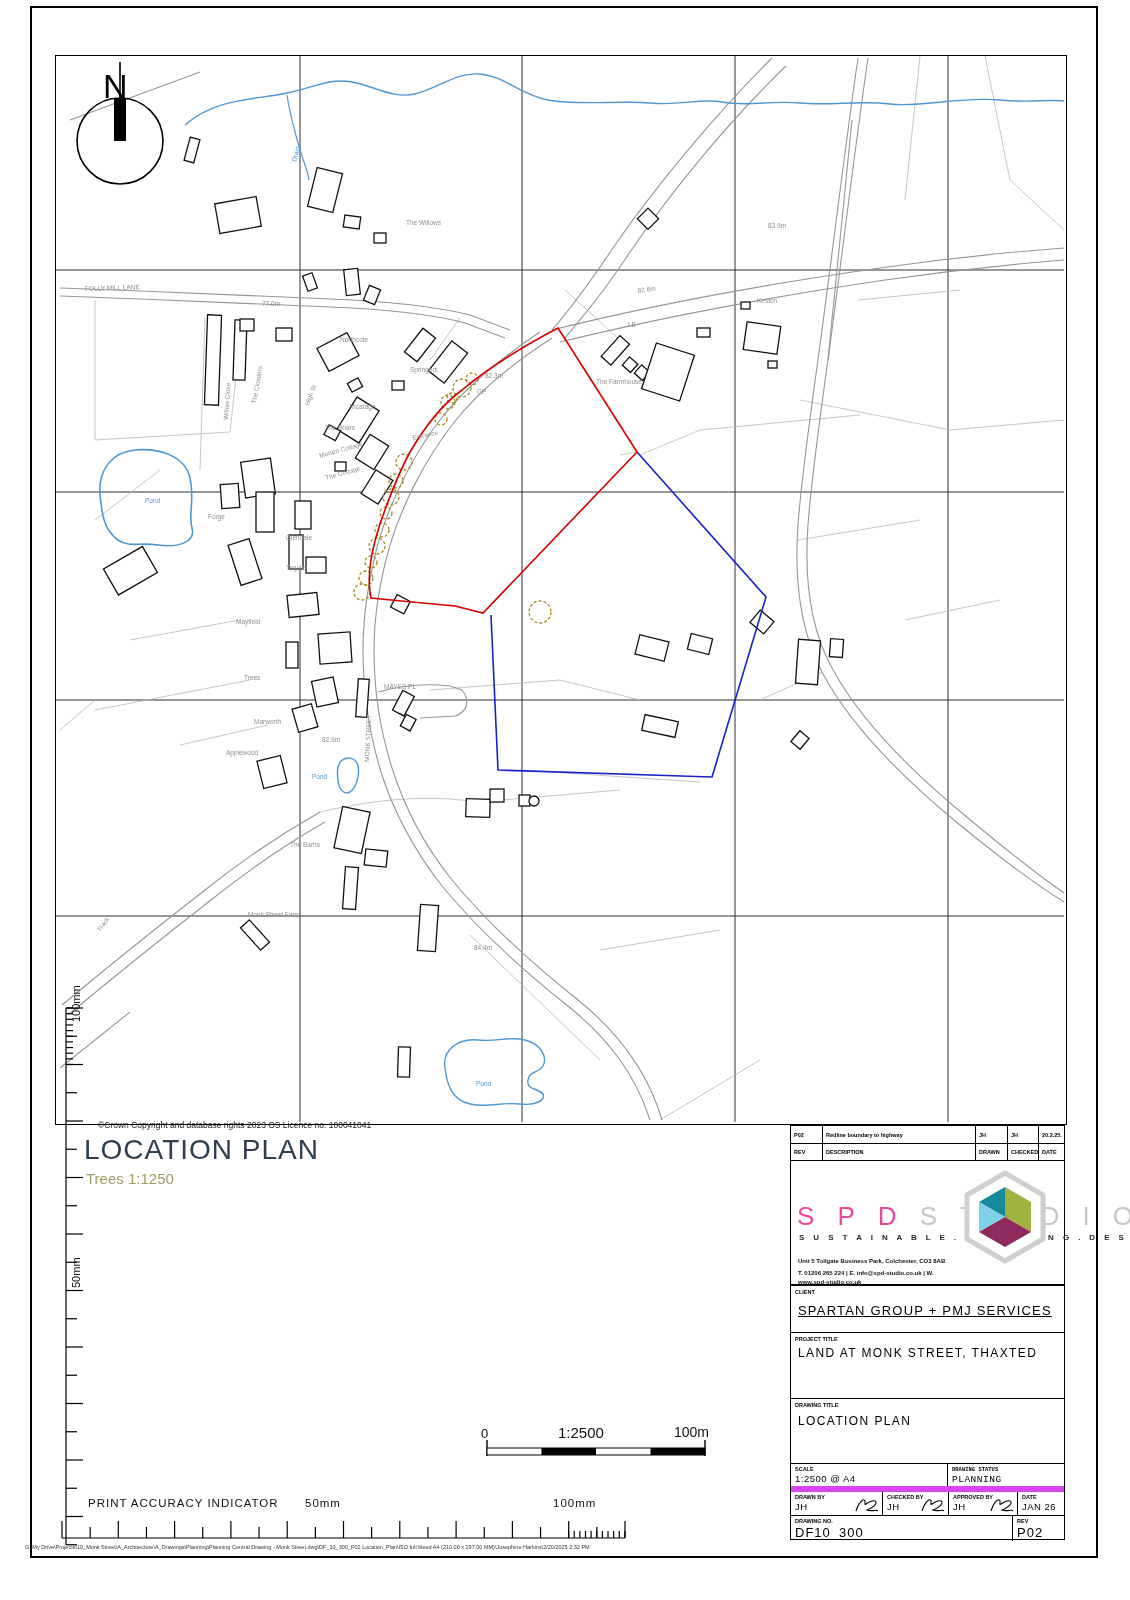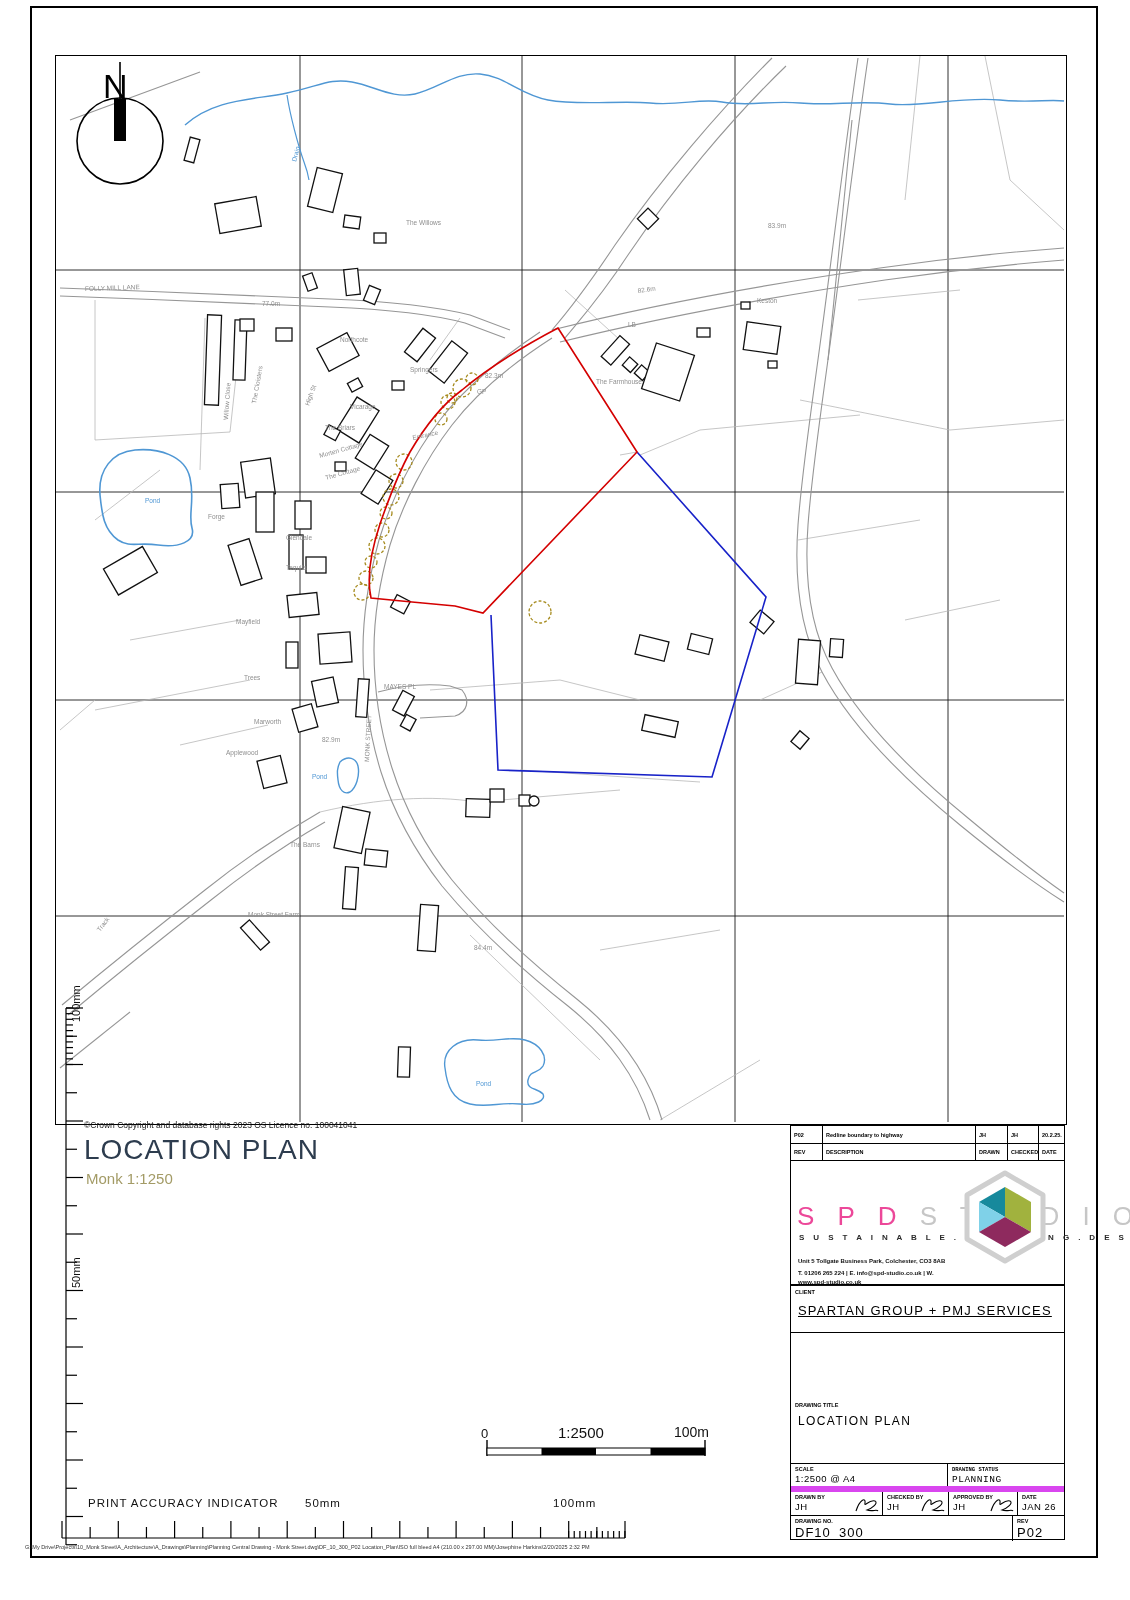--- a/index.html
+++ b/index.html
@@ -1,21 +1,21 @@
 <!DOCTYPE html>
 <html><head>
 <meta charset="utf-8">
 <style>
   html,body{margin:0;padding:0;background:#fff;}
   body{width:1130px;height:1600px;position:relative;font-family:"Liberation Sans",sans-serif;color:#000;overflow:hidden;}
   .abs{position:absolute;}
   .sheet-border{left:30px;top:6px;width:1064px;height:1548px;border:2px solid #000;}
   .map-frame{left:55px;top:55px;width:1010px;height:1068px;border:1px solid #000;}
   #linework{left:0;top:0;}
-  .copyright{left:84px;top:1120px;font-size:8.5px;color:#1a1a1a;}
+  .copyright{left:98px;top:1120px;font-size:8.5px;color:#1a1a1a;}
   .big-title{left:84px;top:1134px;font-size:28px;letter-spacing:1px;color:#2d3c4e;}
   .sub-title{left:86px;top:1170px;font-size:15px;color:#a39b66;}
   .sb-label{font-size:13px;color:#111;}
   .pai-text{font-size:11.5px;letter-spacing:1px;color:#111;}
   .vlabel{font-size:11px;color:#111;transform:rotate(-90deg);transform-origin:0 0;white-space:nowrap;}
   .footer-path{left:25px;top:1544px;font-size:5.5px;color:#333;white-space:nowrap;}
   
   .tb{left:790px;top:1125px;width:275px;height:415px;border:1.5px solid #000;box-sizing:border-box;background:#fff;}
   .tb .row{position:absolute;left:0;width:100%;box-sizing:border-box;}
   .cell{position:absolute;top:0;bottom:0;border-right:1px solid #000;box-sizing:border-box;overflow:hidden;}
@@ -343,21 +343,21 @@
       <line x1="66" y1="1041.9000000000003" x2="73" y2="1041.9000000000003"></line>
       <line x1="66" y1="1047.5500000000004" x2="73" y2="1047.5500000000004"></line>
       <line x1="66" y1="1053.2000000000005" x2="73" y2="1053.2000000000005"></line>
       <line x1="66" y1="1058.8500000000006" x2="73" y2="1058.8500000000006"></line>
       <line x1="66" y1="1064.5000000000007" x2="73" y2="1064.5000000000007"></line>
     </g>
 </svg>
 
 <div class="abs copyright">©Crown Copyright and database rights 2023 OS Licence no. 100041041</div>
 <div class="abs big-title">LOCATION PLAN</div>
-<div class="abs sub-title">Monk 1:1250</div>
+<div class="abs sub-title">Trees 1:1250</div>
 
 <div class="abs sb-label sb0">0</div>
 <div class="abs sb-label sbr">1:2500</div>
 <div class="abs sb-label sbm">100m</div>
 
 <div class="abs pai-text pai">PRINT ACCURACY INDICATOR</div>
 <div class="abs pai-text pai50">50mm</div>
 <div class="abs pai-text pai100">100mm</div>
 <div class="abs vlabel v100">100mm</div>
 <div class="abs vlabel v50">50mm</div>
@@ -391,20 +391,24 @@
     <div class="addr">Unit 5 Tollgate Business Park, Colchester, CO3 8AB</div>
     <div class="contact">T.   01206 265 224    |    E.   info@spd-studio.co.uk    |    W.</div>
     <div class="website">www.spd-studio.co.uk</div>
   </div>
 
   <div class="row client-sec">
     <span class="sec-label">CLIENT</span>
     <div class="client-val">SPARTAN GROUP + PMJ SERVICES</div>
   </div>
 
+  <div class="row project-sec">
+    <span class="sec-label">PROJECT TITLE</span>
+    <div class="project-val">LAND AT MONK STREET, THAXTED</div>
+  </div>
 
   <div class="row drawing-sec">
     <span class="sec-label">DRAWING TITLE</span>
     <div class="drawing-val">LOCATION PLAN</div>
   </div>
 
   <div class="row scale-row">
     <div class="cell" style="left:0;width:157px;">
       <span class="mini-label">SCALE</span>
       <span class="mini-val">1:2500 @ A4</span>

